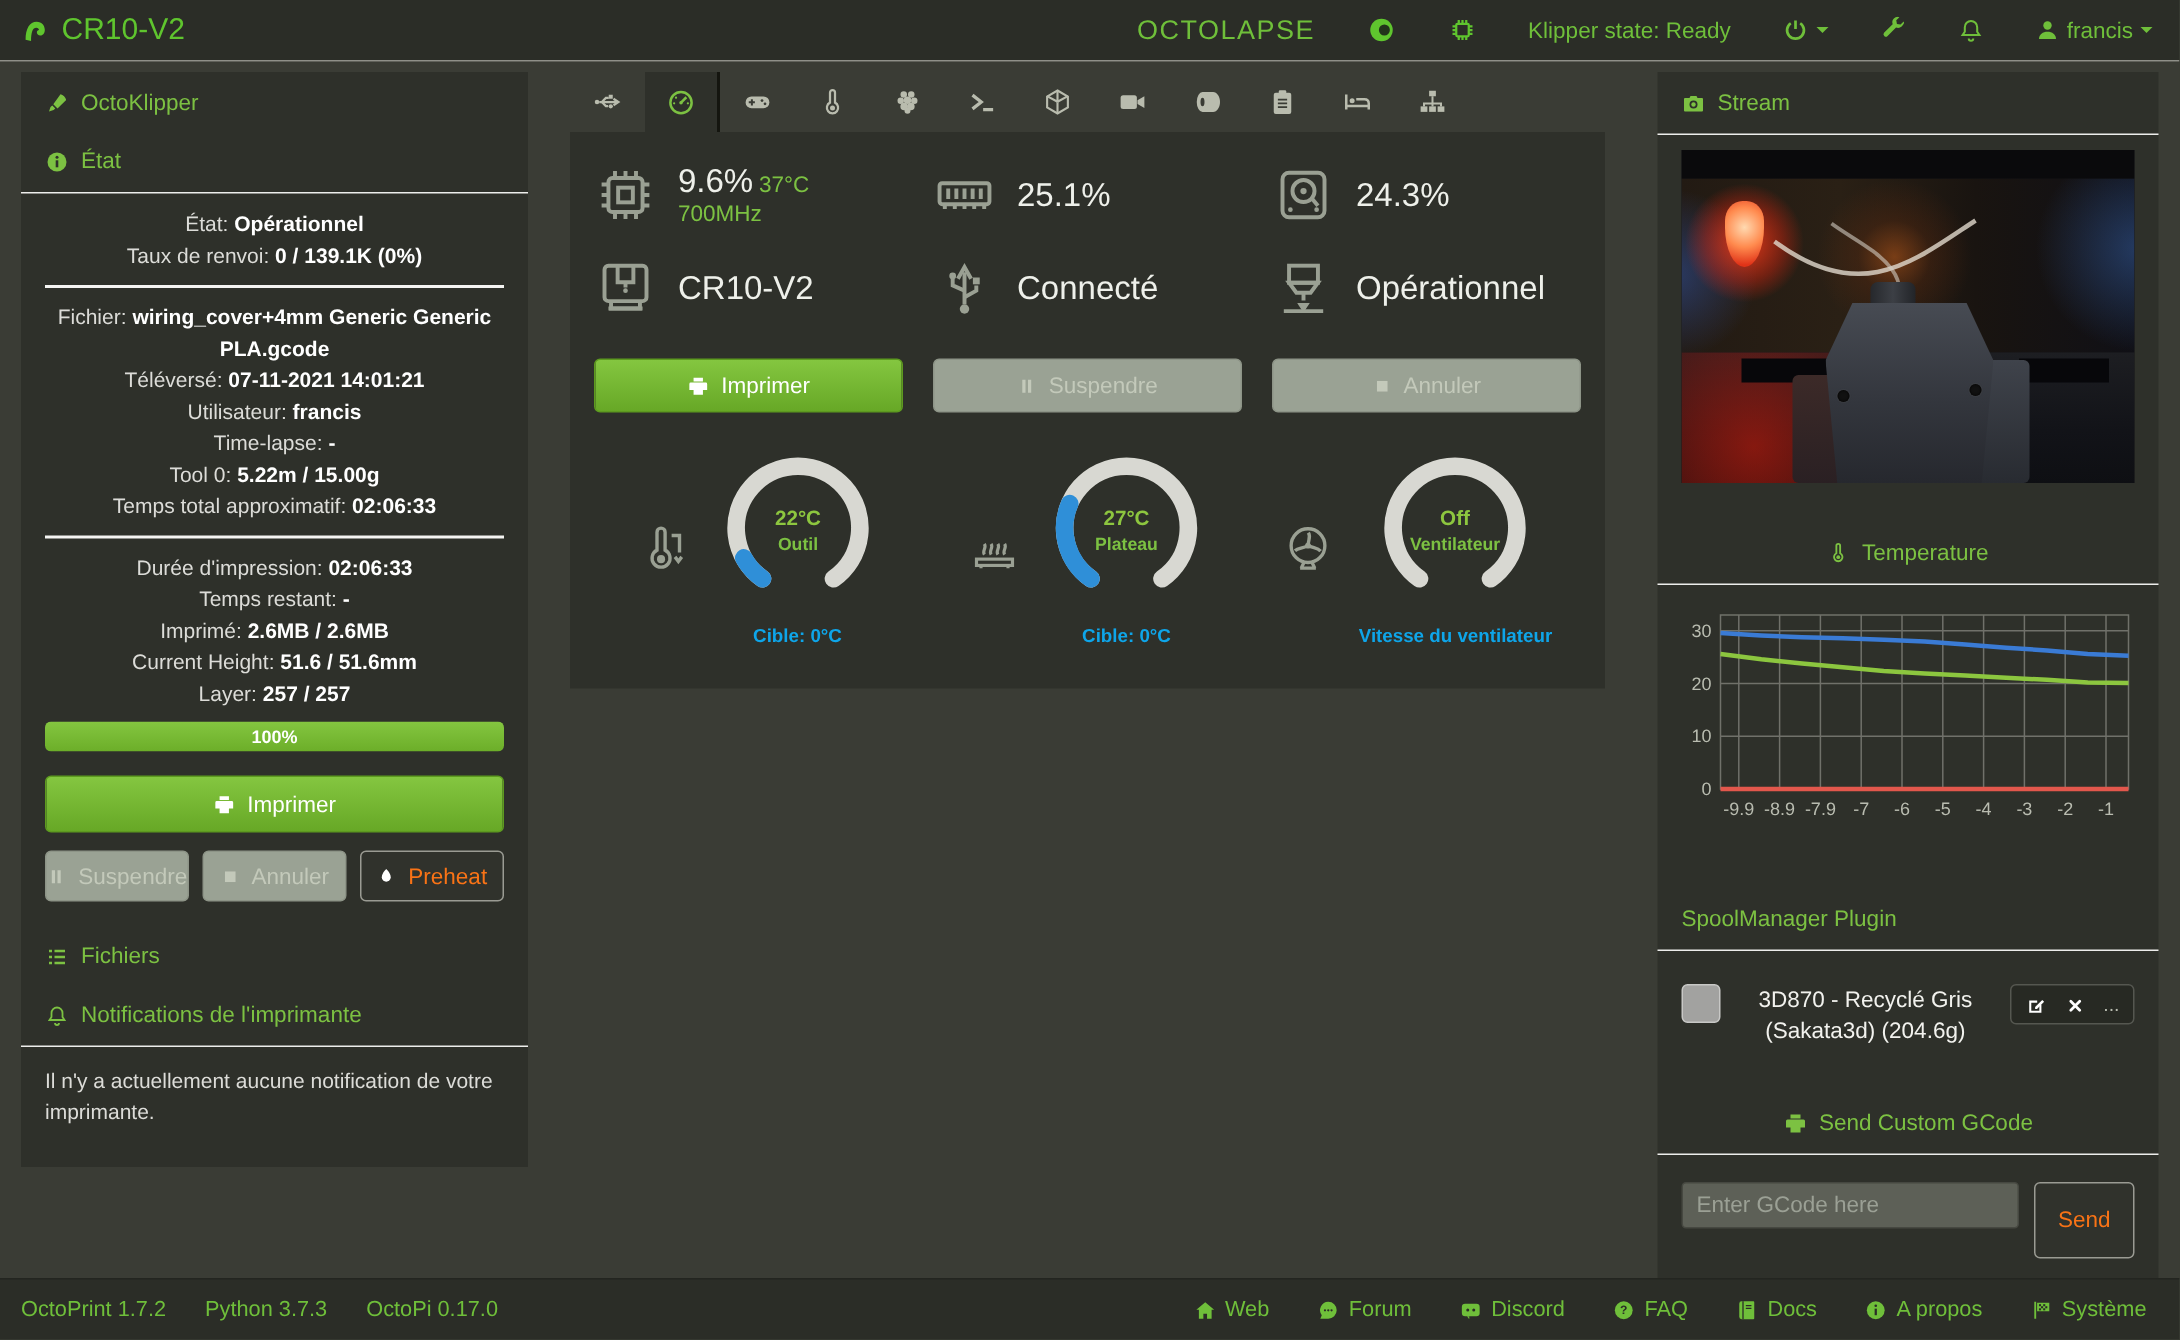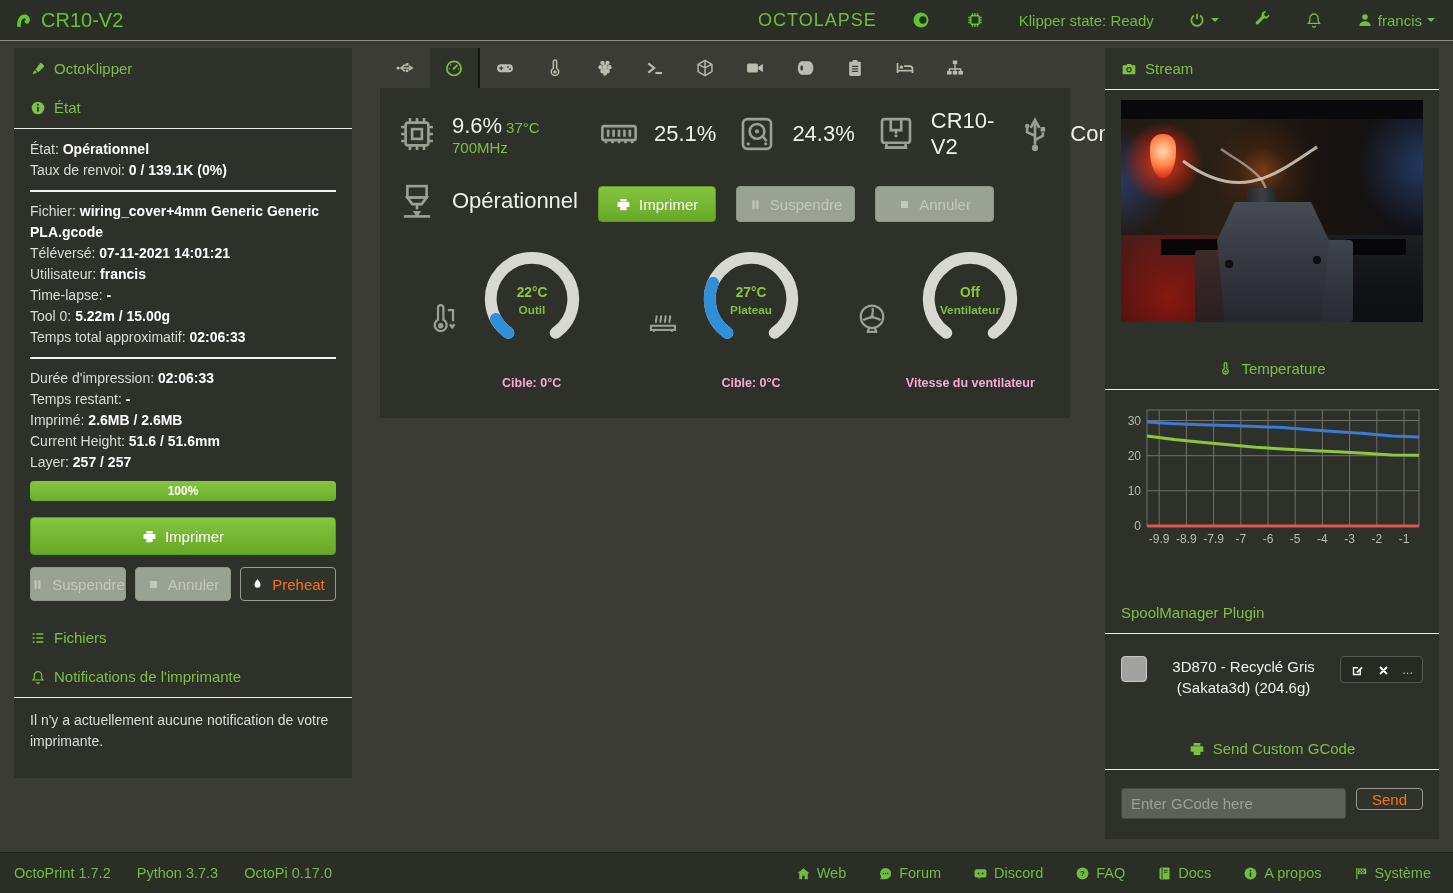--- a/index.html
+++ b/index.html
@@ -33,21 +33,21 @@
 
   
   .panel { background:#2e302a; }
   .sidebar { position:absolute; left:14px; top:48px; width:338px; padding-bottom:18px; }
   .side-header {
     display:flex; align-items:center; gap:8px; color:#7cc142; font-size:15px;
     padding:12px 16px 6px; cursor:pointer;
   }
   .hr-full { border:0; border-top:1px solid #ededeb; margin:6px 0 10px; }
   .hr-inner { border:0; border-top:2px solid #f4f4f2; margin:9px 16px; }
-  .side-body { padding:0 16px; }
+  .side-body { padding:0 16px;text-align:center; }
   .kv { font-size:14px; line-height:21px; color:#dcdcd8; }
   .kv b { color:#ffffff; }
   .progress {
     margin:8px 16px 16px; height:20px; border-radius:4px; background:#4a4c44; overflow:hidden;
   }
   .progress-fill {
     height:100%; background:linear-gradient(#84c640,#6cae29); color:#fff; font-size:12px;
     text-align:center; line-height:20px; font-weight:bold;
   }
   .btn { display:flex; align-items:center; justify-content:center; gap:8px; border-radius:4px;
@@ -60,30 +60,30 @@
   .side-btn-row .btn { height:34px; flex:1; }
   .notif-text { padding:2px 16px 8px; line-height:21px; color:#dcdcd8; }
 
   
   .center { position:absolute; left:380px; top:48px; width:690px; }
   .tabbar { display:flex; height:40px; }
   .tab { width:50px; height:40px; display:flex; align-items:center; justify-content:center;
     color:#b9bcae; cursor:pointer; }
   .tab.active { background:#2e302a; color:#7cc142; border-right:2px solid #14150f; }
   .dash-panel { padding:20px 16px 28px; }
-  .dash-grid { display:grid; grid-template-columns:repeat(5,1fr); column-gap:14px; row-gap:22px;gap:20px; }
+  .dash-grid { display:grid; grid-template-columns:repeat(3,1fr); column-gap:14px; row-gap:22px;gap:20px; }
   .stat { display:flex; align-items:center; gap:14px; color:#9aa093; }
   .stat-text { font-size:22px; color:#eef0ea; }
   .stat-sub { font-size:15px; color:#7cc142; }
   .dash-grid .btn { height:36px; margin-top:6px; }
   .gauge-row { display:flex; margin-top:26px; }
   .gauge-cell { flex:1; display:flex; align-items:center; justify-content:center; gap:16px; color:#9aa093; }
   .gauge-stack { display:flex; flex-direction:column; align-items:center; }
   .gauge-svg { width:108px; height:108px; }
-  .gauge-caption { margin-top:20px; color:#f9a8d4; font-weight:bold; font-size:12.5px; text-align:center; }
+  .gauge-caption { margin-top:8px; color:#0ea5e9; font-weight:bold; font-size:12.5px; text-align:center; }
   .gauge-value { fill:#8dc63f; font-weight:bold; font-size:14px; text-anchor:middle; font-family:"Liberation Sans",sans-serif; }
   .gauge-label { fill:#7cc142; font-weight:bold; font-size:12px; text-anchor:middle; font-family:"Liberation Sans",sans-serif; }
 
   
   .rightcol { position:absolute; left:1105px; top:48px; width:334px; padding-bottom:16px; }
   .gap26 { margin-top:26px;justify-content:center; }
   .gap40 { margin-top:40px; }
 
   
   .webcam { position:relative; width:302px; height:222px; margin:10px 16px 0; background:#141417; overflow:hidden; }
@@ -126,21 +126,21 @@
   .spool-text { flex:1; font-size:15px; line-height:21px; color:#f2f2ee; text-align:center; }
   .spool-actions { display:flex; align-items:center; gap:12px; background:#272923; border:1px solid #555750;
     border-radius:4px; padding:4px 9px; color:#fff; }
   .spool-more { color:#b9bcb0; font-size:13px; cursor:pointer; }
 
   
   .gcode-row { display:flex; gap:10px; padding:8px 16px 4px; }
   .gcode-input { flex:1; height:31px; background:#5d6057; border:1px solid #464841; border-radius:3px;
     color:#e8e8e4; font-size:15px; padding:0 9px; font-family:"Liberation Sans",sans-serif; }
   .gcode-input::placeholder { color:#9ba095; }
-  .send-btn { height:22px; padding:0 15px; font-size:15px; }
+  .send-btn { height:51px; padding:0 15px; font-size:15px; }
 
   
   .footer { position:absolute; left:0; right:0; bottom:0; height:41px; background:#2b2d27;
     border-top:1px solid #232520; display:flex; align-items:center; padding:0 22px 0 14px; color:#6fbf3a; }
   .foot-versions { display:flex; gap:26px; font-size:14.5px; }
   .foot-links { margin-left:auto; display:flex; gap:32px; }
   .foot-link { display:flex; align-items:center; gap:6px; font-size:14.5px; cursor:pointer; color:#6fbf3a; }
 </style>
 </head>
 <body>

